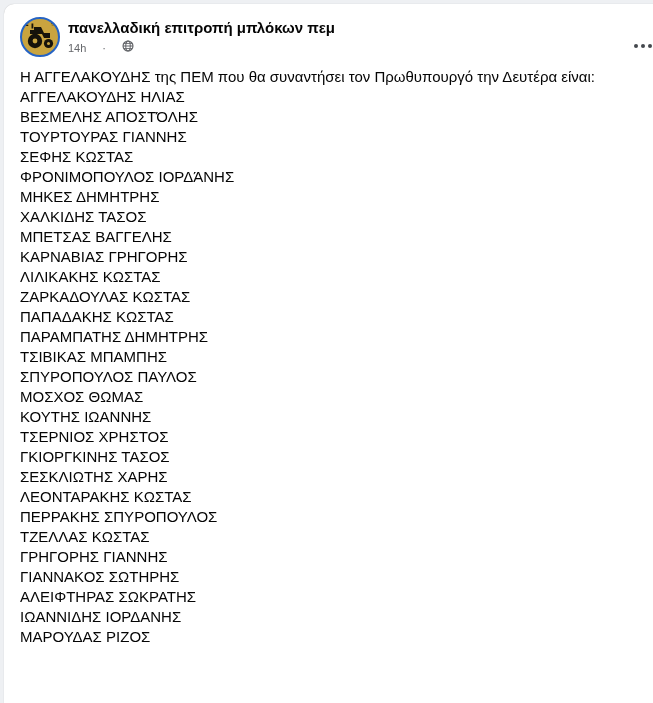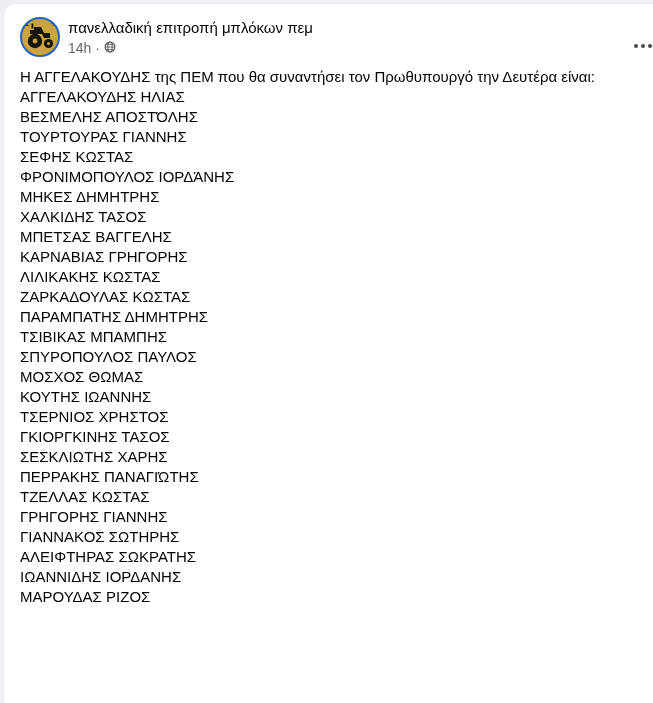--- a/index.html
+++ b/index.html
@@ -39,32 +39,32 @@
     margin: 1px 8px 0 4px;
     display: flex;
     align-items: center;
     justify-content: center;
     overflow: hidden;
     cursor: pointer;
   }
   .header-texts { padding-top: 2px; }
   .page-name {
     font-size: 15px;
-    font-weight: 400;
+    font-weight: 700;
     color: #050505;
     line-height: 19px;
     cursor: pointer;
     text-align: center;
   }
   .meta-row {
     display: flex;
     align-items: center;
-    gap: 4px;
+    gap: 16px;
     margin-top: 3px;
-    font-size: 14px;
+    font-size: 11px;
     color: #65676b;
     line-height: 16px;
   }
   .globe { display: inline-block; }
   .menu-dots {
     position: absolute;
     top: 24px;
     right: -17px;
     display: flex;
     gap: 3px;
@@ -136,29 +136,31 @@
     <div class="post-line">ΒΕΣΜΕΛΗΣ ΑΠΟΣΤΌΛΗΣ</div>
     <div class="post-line">ΤΟΥΡΤΟΥΡΑΣ ΓΙΑΝΝΗΣ</div>
     <div class="post-line">ΣΕΦΗΣ ΚΩΣΤΑΣ</div>
     <div class="post-line">ΦΡΟΝΙΜΟΠΟΥΛΟΣ ΙΟΡΔΆΝΗΣ</div>
     <div class="post-line">ΜΗΚΕΣ ΔΗΜΗΤΡΗΣ</div>
     <div class="post-line">ΧΑΛΚΙΔΗΣ ΤΑΣΟΣ</div>
     <div class="post-line">ΜΠΕΤΣΑΣ ΒΑΓΓΕΛΗΣ</div>
     <div class="post-line">ΚΑΡΝΑΒΙΑΣ ΓΡΗΓΟΡΗΣ</div>
     <div class="post-line">ΛΙΛΙΚΑΚΗΣ ΚΩΣΤΑΣ</div>
     <div class="post-line">ΖΑΡΚΑΔΟΥΛΑΣ ΚΩΣΤΑΣ</div>
+    <div class="post-line">ΠΑΠΑΔΑΚΗΣ ΚΩΣΤΑΣ</div>
     <div class="post-line">ΠΑΡΑΜΠΑΤΗΣ ΔΗΜΗΤΡΗΣ</div>
     <div class="post-line">ΤΣΙΒΙΚΑΣ ΜΠΑΜΠΗΣ</div>
     <div class="post-line">ΣΠΥΡΟΠΟΥΛΟΣ ΠΑΥΛΟΣ</div>
     <div class="post-line">ΜΟΣΧΟΣ ΘΩΜΑΣ</div>
     <div class="post-line">ΚΟΥΤΗΣ ΙΩΑΝΝΗΣ</div>
     <div class="post-line">ΤΣΕΡΝΙΟΣ ΧΡΗΣΤΟΣ</div>
     <div class="post-line">ΓΚΙΟΡΓΚΙΝΗΣ ΤΑΣΟΣ</div>
     <div class="post-line">ΣΕΣΚΛΙΩΤΗΣ ΧΑΡΗΣ</div>
-    <div class="post-line">ΠΕΡΡΑΚΗΣ ΠΑΝΑΓΙΏΤΗΣ</div>
+    <div class="post-line">ΛΕΟΝΤΑΡΑΚΗΣ ΚΩΣΤΑΣ</div>
+    <div class="post-line">ΠΕΡΡΑΚΗΣ ΣΠΥΡΟΠΟΥΛΟΣ</div>
     <div class="post-line">ΤΖΕΛΛΑΣ ΚΩΣΤΑΣ</div>
     <div class="post-line">ΓΡΗΓΟΡΗΣ ΓΙΑΝΝΗΣ</div>
     <div class="post-line">ΓΙΑΝΝΑΚΟΣ ΣΩΤΗΡΗΣ</div>
     <div class="post-line">ΑΛΕΙΦΤΗΡΑΣ ΣΩΚΡΑΤΗΣ</div>
     <div class="post-line">ΙΩΑΝΝΙΔΗΣ ΙΟΡΔΑΝΗΣ</div>
     <div class="post-line">ΜΑΡΟΥΔΑΣ ΡΙΖΟΣ</div>
   </div>
 
 </div>
 

